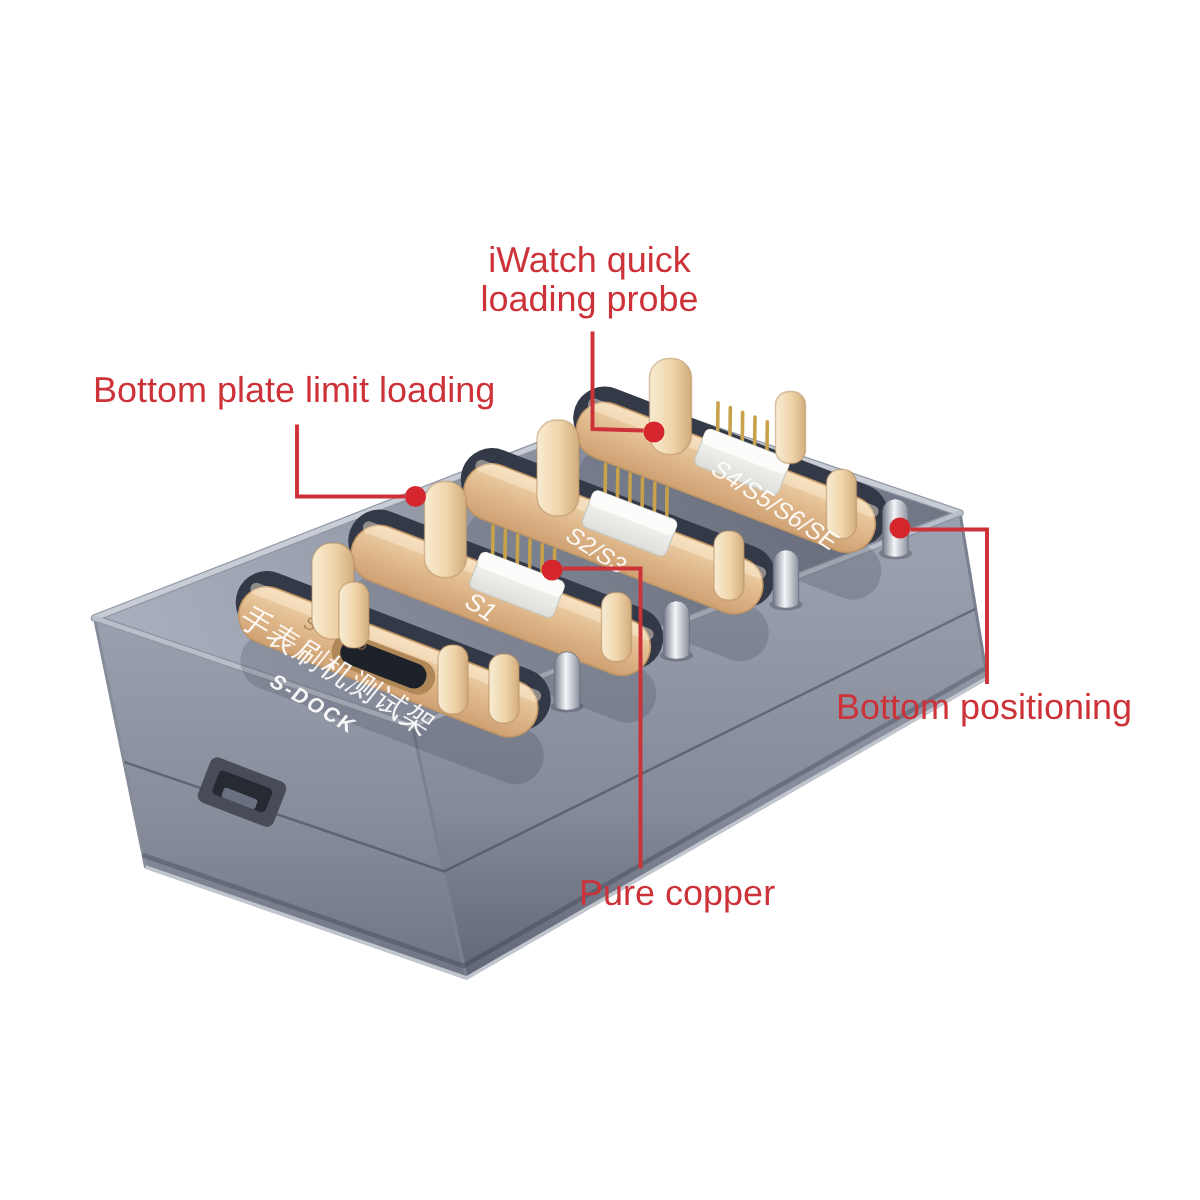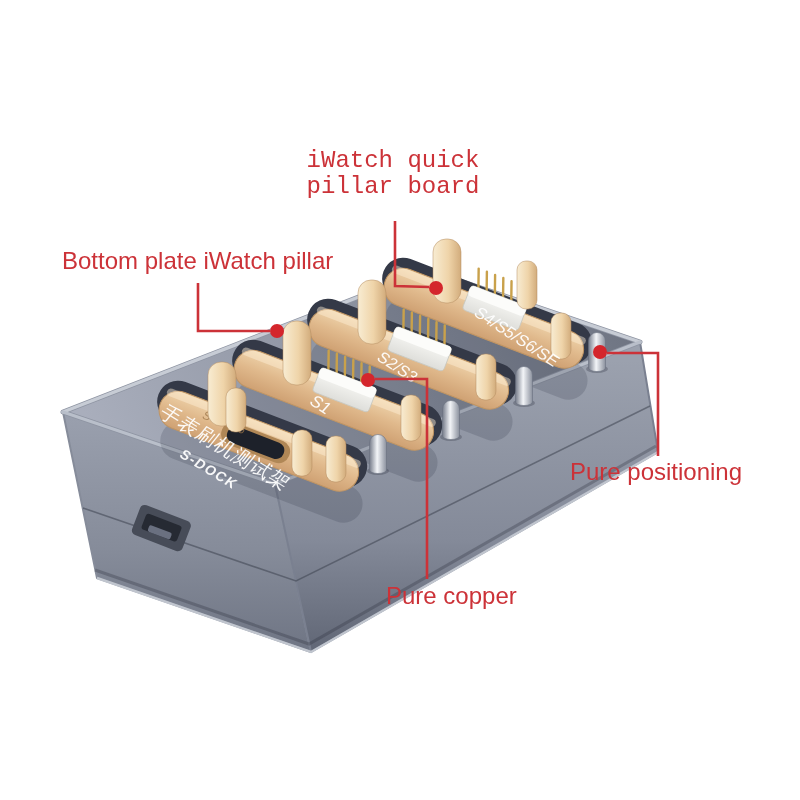--- a/index.html
+++ b/index.html
@@ -196,30 +196,30 @@
       <polyline points="375,379 427,379 427,579"></polyline>
     </g>
     <g fill="#d4262c">
       <circle cx="436" cy="288" r="7"></circle>
       <circle cx="277" cy="331" r="7"></circle>
       <circle cx="600" cy="352" r="7"></circle>
       <circle cx="368" cy="380" r="7"></circle>
     </g>
   </svg>
 
-  <div class="ann ann-center" style="left:277px;top:148px;width:232px;font-family:Liberation Mono, monospace;">
+  <div class="ann ann-center" style="left:277px;top:161px;width:232px;">
     <span class="ln">iWatch quick</span>
-    <span class="ln">pillar board</span>
+    <span class="ln">loading probe</span>
   </div>
 
   <div class="ann nowrap" style="left:62px;top:248px;">
-    <span class="ln">Bottom plate iWatch pillar</span>
+    <span class="ln">Bottom plate limit loading</span>
   </div>
 
   <div class="ann ann-center" style="left:545px;top:459px;width:222px;">
-    <span class="ln">Pure positioning</span>
+    <span class="ln">Bottom positioning</span>
   </div>
 
   <div class="ann ann-left" style="left:386px;top:583px;">
     <span class="ln">Pure copper</span>
   </div>
 
 </div>
 
 </body></html>

